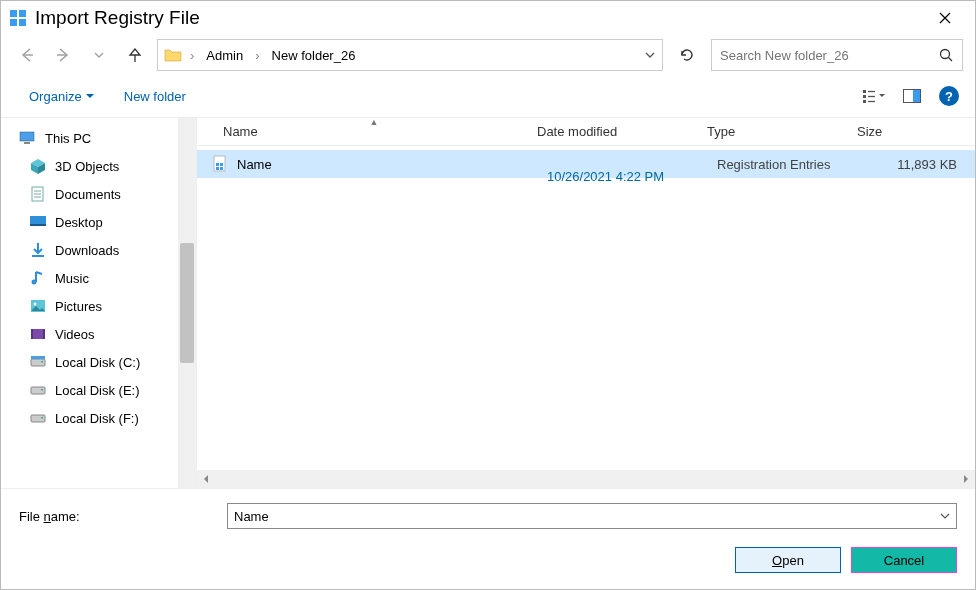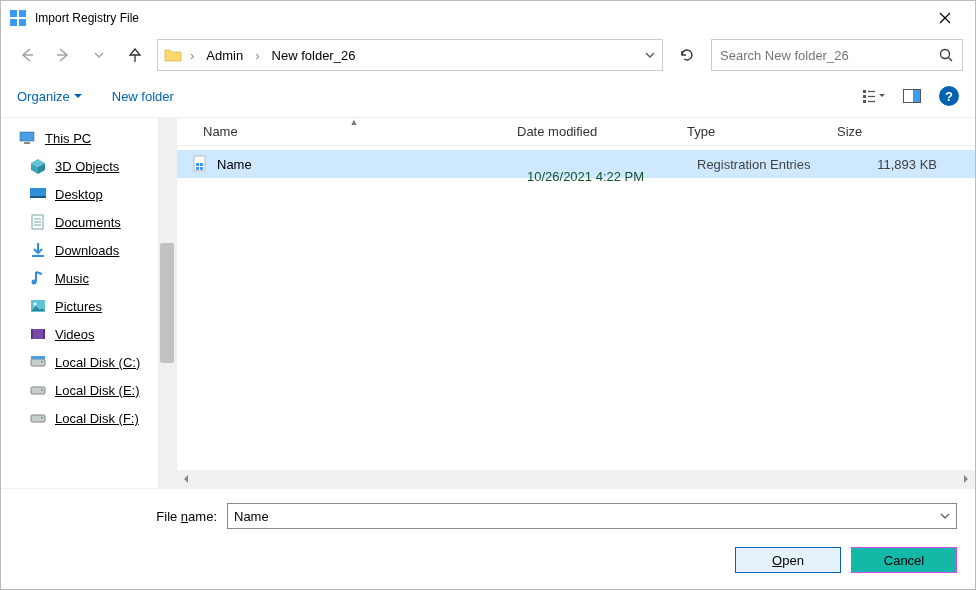--- a/index.html
+++ b/index.html
@@ -2,80 +2,80 @@
 <html><head>
 <meta charset="utf-8">
 <style>
   * { box-sizing: border-box; margin: 0; padding: 0; font-family: "Segoe UI", Tahoma, sans-serif; }
   body { background: #fff; font-size: 13px; color: #000; }
   .window { width: 976px; height: 590px; border: 1px solid #bbb; position: relative; display: flex; flex-direction: column; background:#fff; }
 
   
   .titlebar { height: 34px; display: flex; align-items: center; padding: 0 8px; }
   .titlebar .app-icon { width: 18px; height: 18px; margin-right: 8px; }
-  .titlebar .title { font-size: 12px; flex: 1; }
+  .titlebar .title { font-size: 19px; flex: 1; }
   .titlebar .close { width: 44px; height: 30px; display:flex; align-items:center; justify-content:center; }
   .titlebar .close svg { width: 12px; height: 12px; }
 
   
   .navrow { height: 40px; display:flex; align-items:center; padding: 0 12px; gap: 8px; }
   .nav-btn { width: 28px; height: 28px; display:flex; align-items:center; justify-content:center; color:#999; }
   .nav-btn.enabled { color:#333; }
   .address { flex:1; height:32px; border:1px solid #ccc; background:#fff; display:flex; align-items:center; padding:0 6px; gap:6px; }
   .address .folder-ico { width:18px; height:18px; }
   .address .crumb { padding: 0 4px; color:#000; }
   .address .gt { color:#888; padding:0 2px; }
   .address .spacer { flex:1; }
   .address .dropdown-chev { color:#555; }
   .refresh-btn { width:32px; height:32px; display:flex; align-items:center; justify-content:center; }
   .search { width:252px; height:32px; border:1px solid #ccc; background:#fff; display:flex; align-items:center; padding:0 8px; }
   .search input { border:none; outline:none; flex:1; font-size:13px; color:#4d7c0f; }
   .search-icon { color:#333; }
 
   
-  .toolbar { height: 42px; display:flex; align-items:center; padding: 0 16px; gap: 18px; }
+  .toolbar { height: 42px; display:flex; align-items:center; padding: 0 16px; gap: 18px; margin-left: 12px; }
   .toolbar .left { display:flex; align-items:center; gap: 30px; }
   .linkbtn { color:#0063b1; cursor:default; display:flex; align-items:center; gap:4px; }
   .toolbar .right { margin-left:auto; display:flex; align-items:center; gap: 18px; }
   .icon-btn { display:flex; align-items:center; justify-content:center; color:#555; }
   .help-icon { width:20px; height:20px; background:#0063b1; border-radius:50%; color:#fff; display:flex; align-items:center; justify-content:center; font-weight:bold; font-size:13px; }
 
   
   .main { flex:1; display:flex; border-top:1px solid #eee; min-height:0; }
-  .tree-wrap { width:176px; display:flex; border-right:1px solid #eee;text-decoration:underline; }
+  .tree-wrap { width:196px; display:flex; border-right:1px solid #eee; }
   .tree { flex:1; overflow:hidden; padding-top:6px; }
   .tree-item { height:28px; display:flex; align-items:center; padding-left:28px; gap:8px; white-space:nowrap; }
   .tree-item.root { padding-left:18px; }
   .tree-item .ti-icon { width:18px; height:18px; flex:0 0 18px; }
   .tree-scroll { width:18px; background:#f0f0f0; position:relative; }
   .tree-thumb { position:absolute; left:2px; right:2px; top:125px; height:120px; background:#c2c2c2; border-radius:2px; }
 
   .file-area { flex:1; display:flex; flex-direction:column; min-width:0; }
   .col-headers { height:28px; display:flex; align-items:center; border-bottom:1px solid #eee; padding-left:14px; color:#333; font-size:13px; }
   .col-name { width:326px; padding-left:12px; position:relative; }
   .col-date { width:170px; }
   .col-type { width:150px; }
   .col-size { width:90px; text-align:left; }
   .sort-ind { position:absolute; left:50%; top:-7px; transform:translateX(-50%); color:#777; font-size:9px; }
   .file-rows { flex:1; overflow:hidden; padding-top:4px; }
   .file-row { height:28px; display:flex; align-items:center; padding-left:14px; font-size:13px; }
   .file-row.selected { background:#cde8ff; }
   .file-row .fr-icon { width:18px; height:18px; margin-right:8px; }
   .fr-name { width:310px; }
-  .fr-date { width:170px; color:#14532d;margin-top:24px; }
+  .fr-date { width:170px; color:#0369a1;margin-top:24px; }
   .fr-type { width:150px; color:#444; }
   .fr-size { width:90px; text-align:right; color:#404040; }
   .hscroll { height:18px; background:#f0f0f0; display:flex; align-items:center; }
   .hscroll .track { flex:1; position:relative; height:18px; }
   .hscroll .arrow { width:18px; height:18px; display:flex; align-items:center; justify-content:center; color:#666; }
 
   
   .bottom { border-top:1px solid #eee; padding:14px 18px 16px 18px; }
   .filename-row { display:flex; align-items:center; gap:10px; margin-bottom:18px; }
-  .filename-row .lbl { width:198px; text-align:right; }
+  .filename-row .lbl { width:198px; }
   .filename-row .lbl .u { text-decoration:underline; }
   .filename-input { flex:1; display:flex; align-items:center; border:1px solid #888; height:26px; padding:0 6px; background:#fff; }
   .filename-input input { border:none; outline:none; flex:1; font-size:13px; }
   .filetype { width:260px; height:26px; border:1px solid #aaa; background:#eaeaea; display:flex; align-items:center; padding:0 8px; gap:6px; }
   .filetype .ft-text { flex:1; }
   .buttons-row { display:flex; justify-content:flex-end; gap:10px; }
   .btn { width:106px; height:26px; border:1px solid #d946ef; background:#14b8a6; display:flex; align-items:center; justify-content:center; font-size:13px; }
   .btn.primary { border:1px solid #0063b1; background:#e5f1fb; }
   .btn .u { text-decoration:underline; }
 
@@ -213,36 +213,36 @@
                 <path d="M9 2 L16 6 L9 10 L2 6 Z" fill="#5ec5d6"></path>
                 <path d="M2 6 L2 13 L9 17 L9 10 Z" fill="#3aa8ba"></path>
                 <path d="M16 6 L16 13 L9 17 L9 10 Z" fill="#2d8a9a"></path>
               </svg>
             </span>
           <span>3D Objects</span>
         </div>
         <div class="tree-item">
           <span class="ti-icon">
               <svg viewBox="0 0 18 18">
-                <rect x="1" y="3" width="16" height="10" fill="#2f8fd8"></rect>
-                <rect x="1" y="11" width="16" height="2" fill="#195a8a"></rect>
-              </svg>
-            </span>
-          <span>Desktop</span>
-        </div>
-        <div class="tree-item">
-          <span class="ti-icon">
-              <svg viewBox="0 0 18 18">
                 <rect x="3" y="2" width="11" height="14" fill="#fff" stroke="#7aa" stroke-width="1"></rect>
                 <line x1="5" y1="6" x2="12" y2="6" stroke="#7aa"></line>
                 <line x1="5" y1="9" x2="12" y2="9" stroke="#7aa"></line>
                 <line x1="5" y1="12" x2="12" y2="12" stroke="#7aa"></line>
               </svg>
             </span>
           <span>Documents</span>
+        </div>
+        <div class="tree-item">
+          <span class="ti-icon">
+              <svg viewBox="0 0 18 18">
+                <rect x="1" y="3" width="16" height="10" fill="#2f8fd8"></rect>
+                <rect x="1" y="11" width="16" height="2" fill="#195a8a"></rect>
+              </svg>
+            </span>
+          <span>Desktop</span>
         </div>
         <div class="tree-item">
           <span class="ti-icon">
               <svg viewBox="0 0 18 18">
                 <path d="M9 2 L9 11 M5 8 L9 12 L13 8" fill="none" stroke="#2f8fd8" stroke-width="2"></path>
                 <line x1="3" y1="15" x2="15" y2="15" stroke="#2f8fd8" stroke-width="2"></line>
               </svg>
             </span>
           <span>Downloads</span>
         </div>

